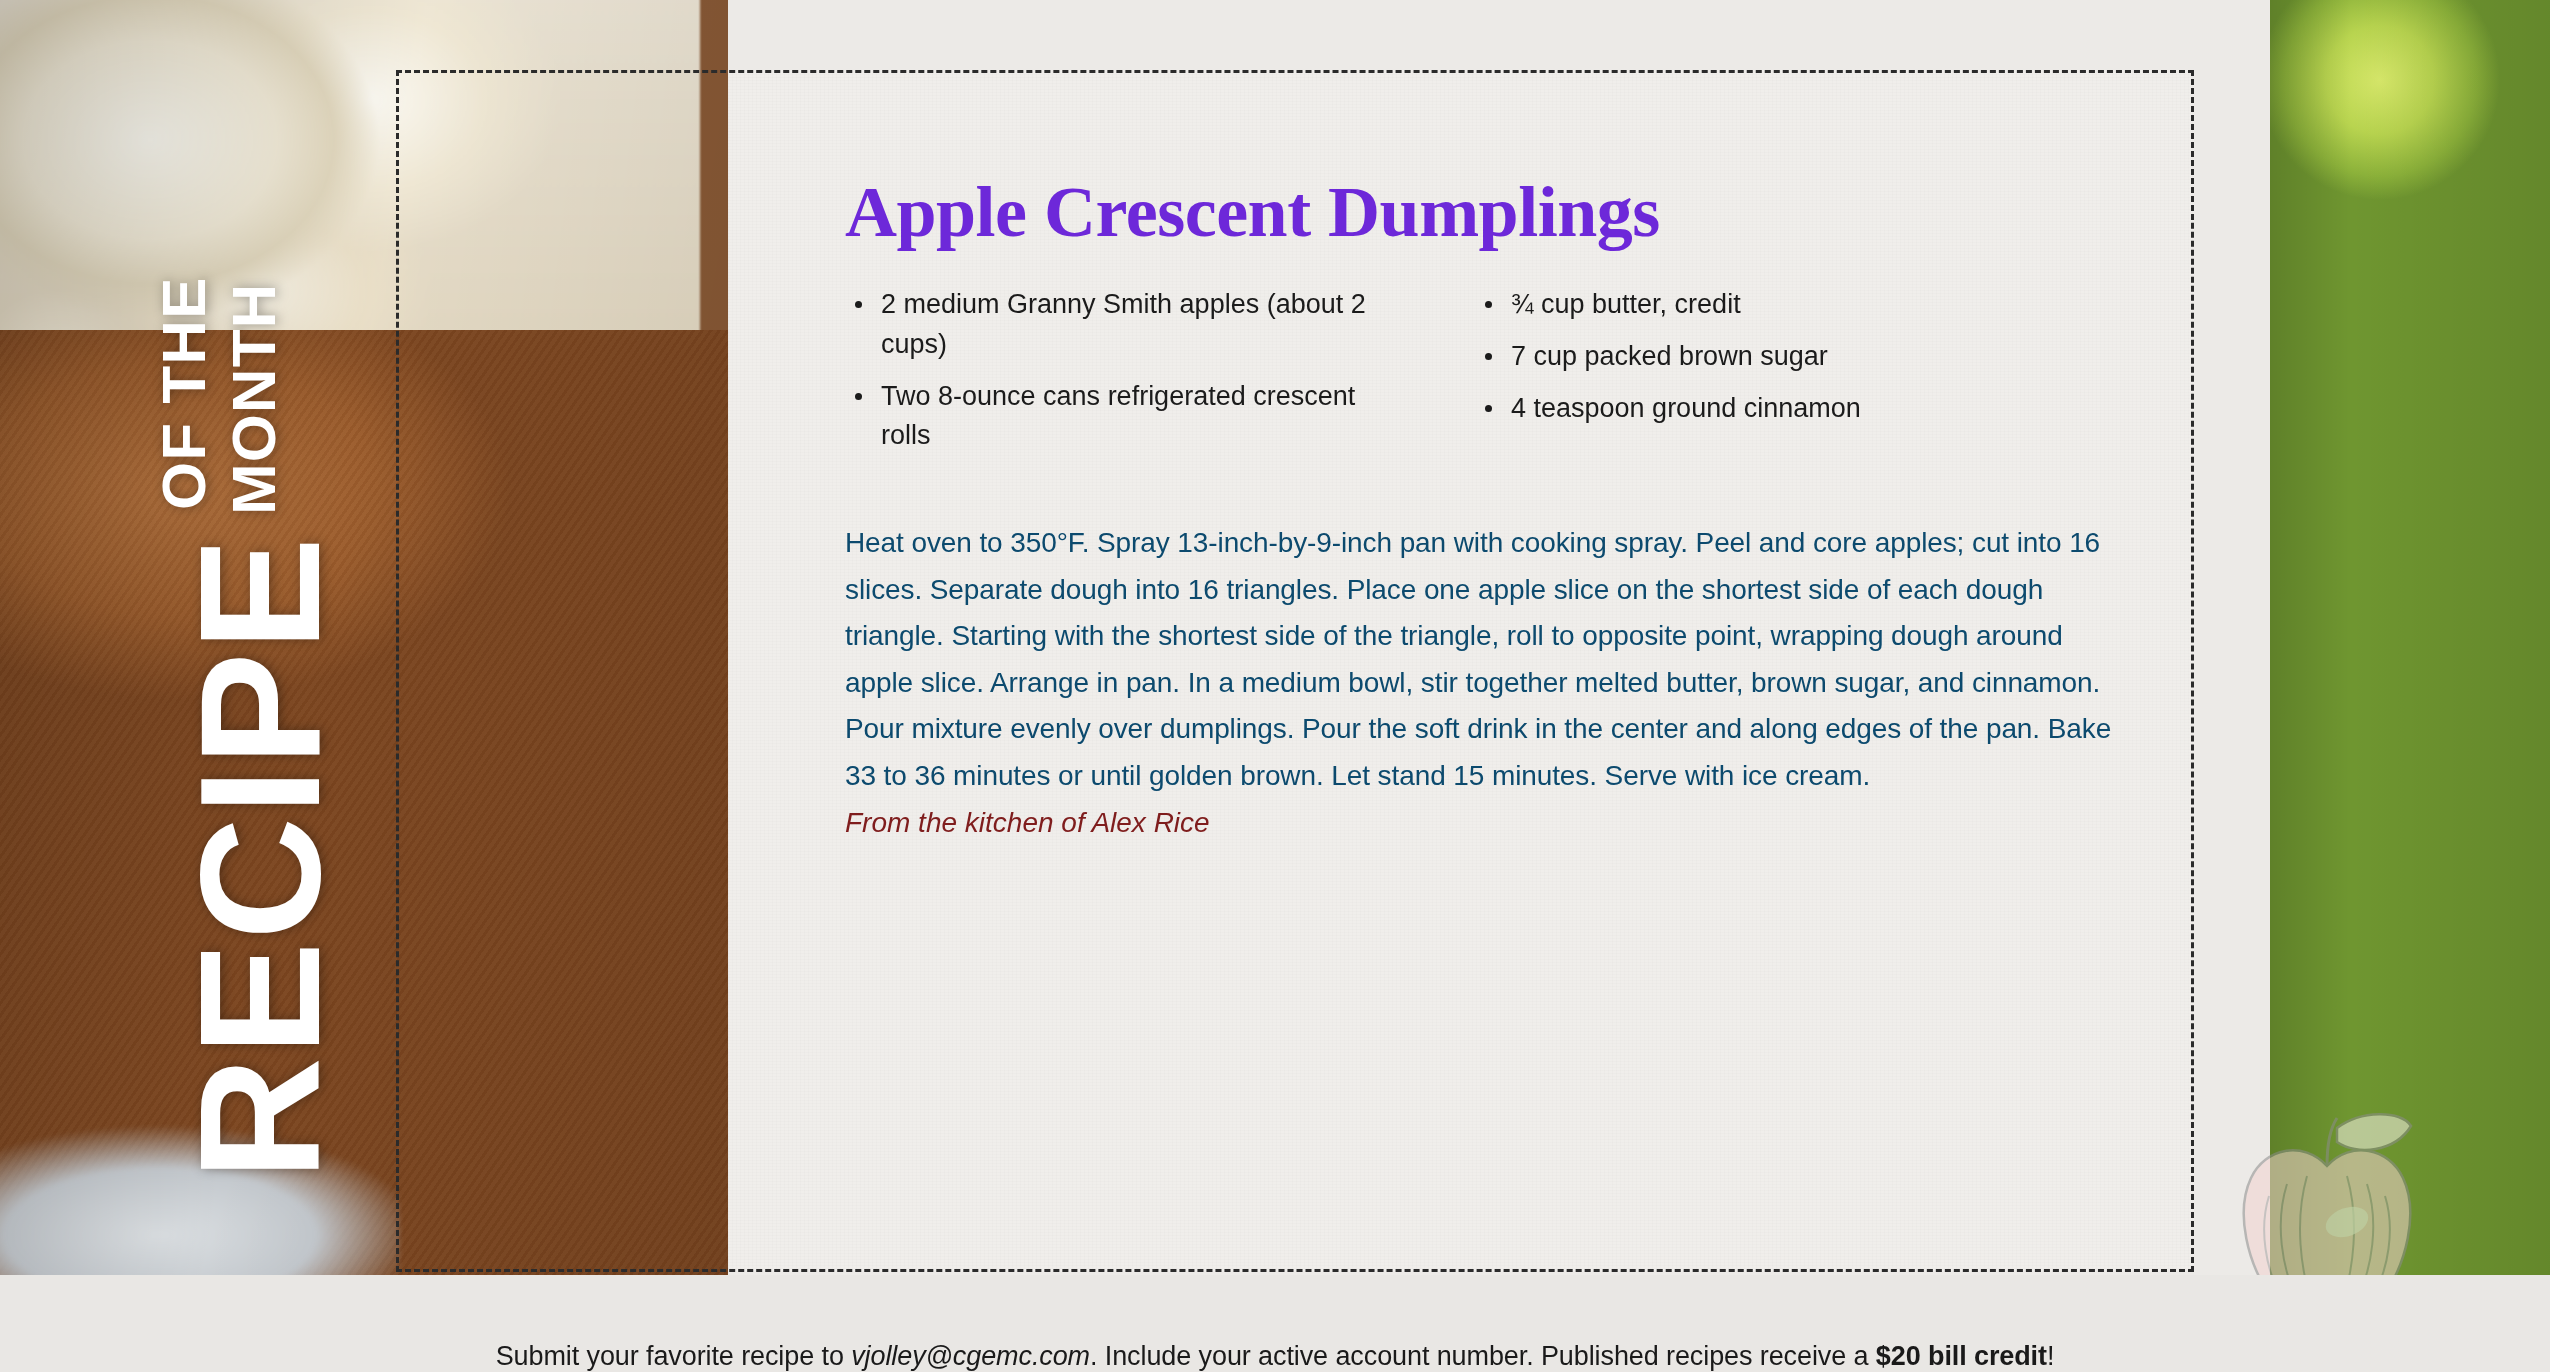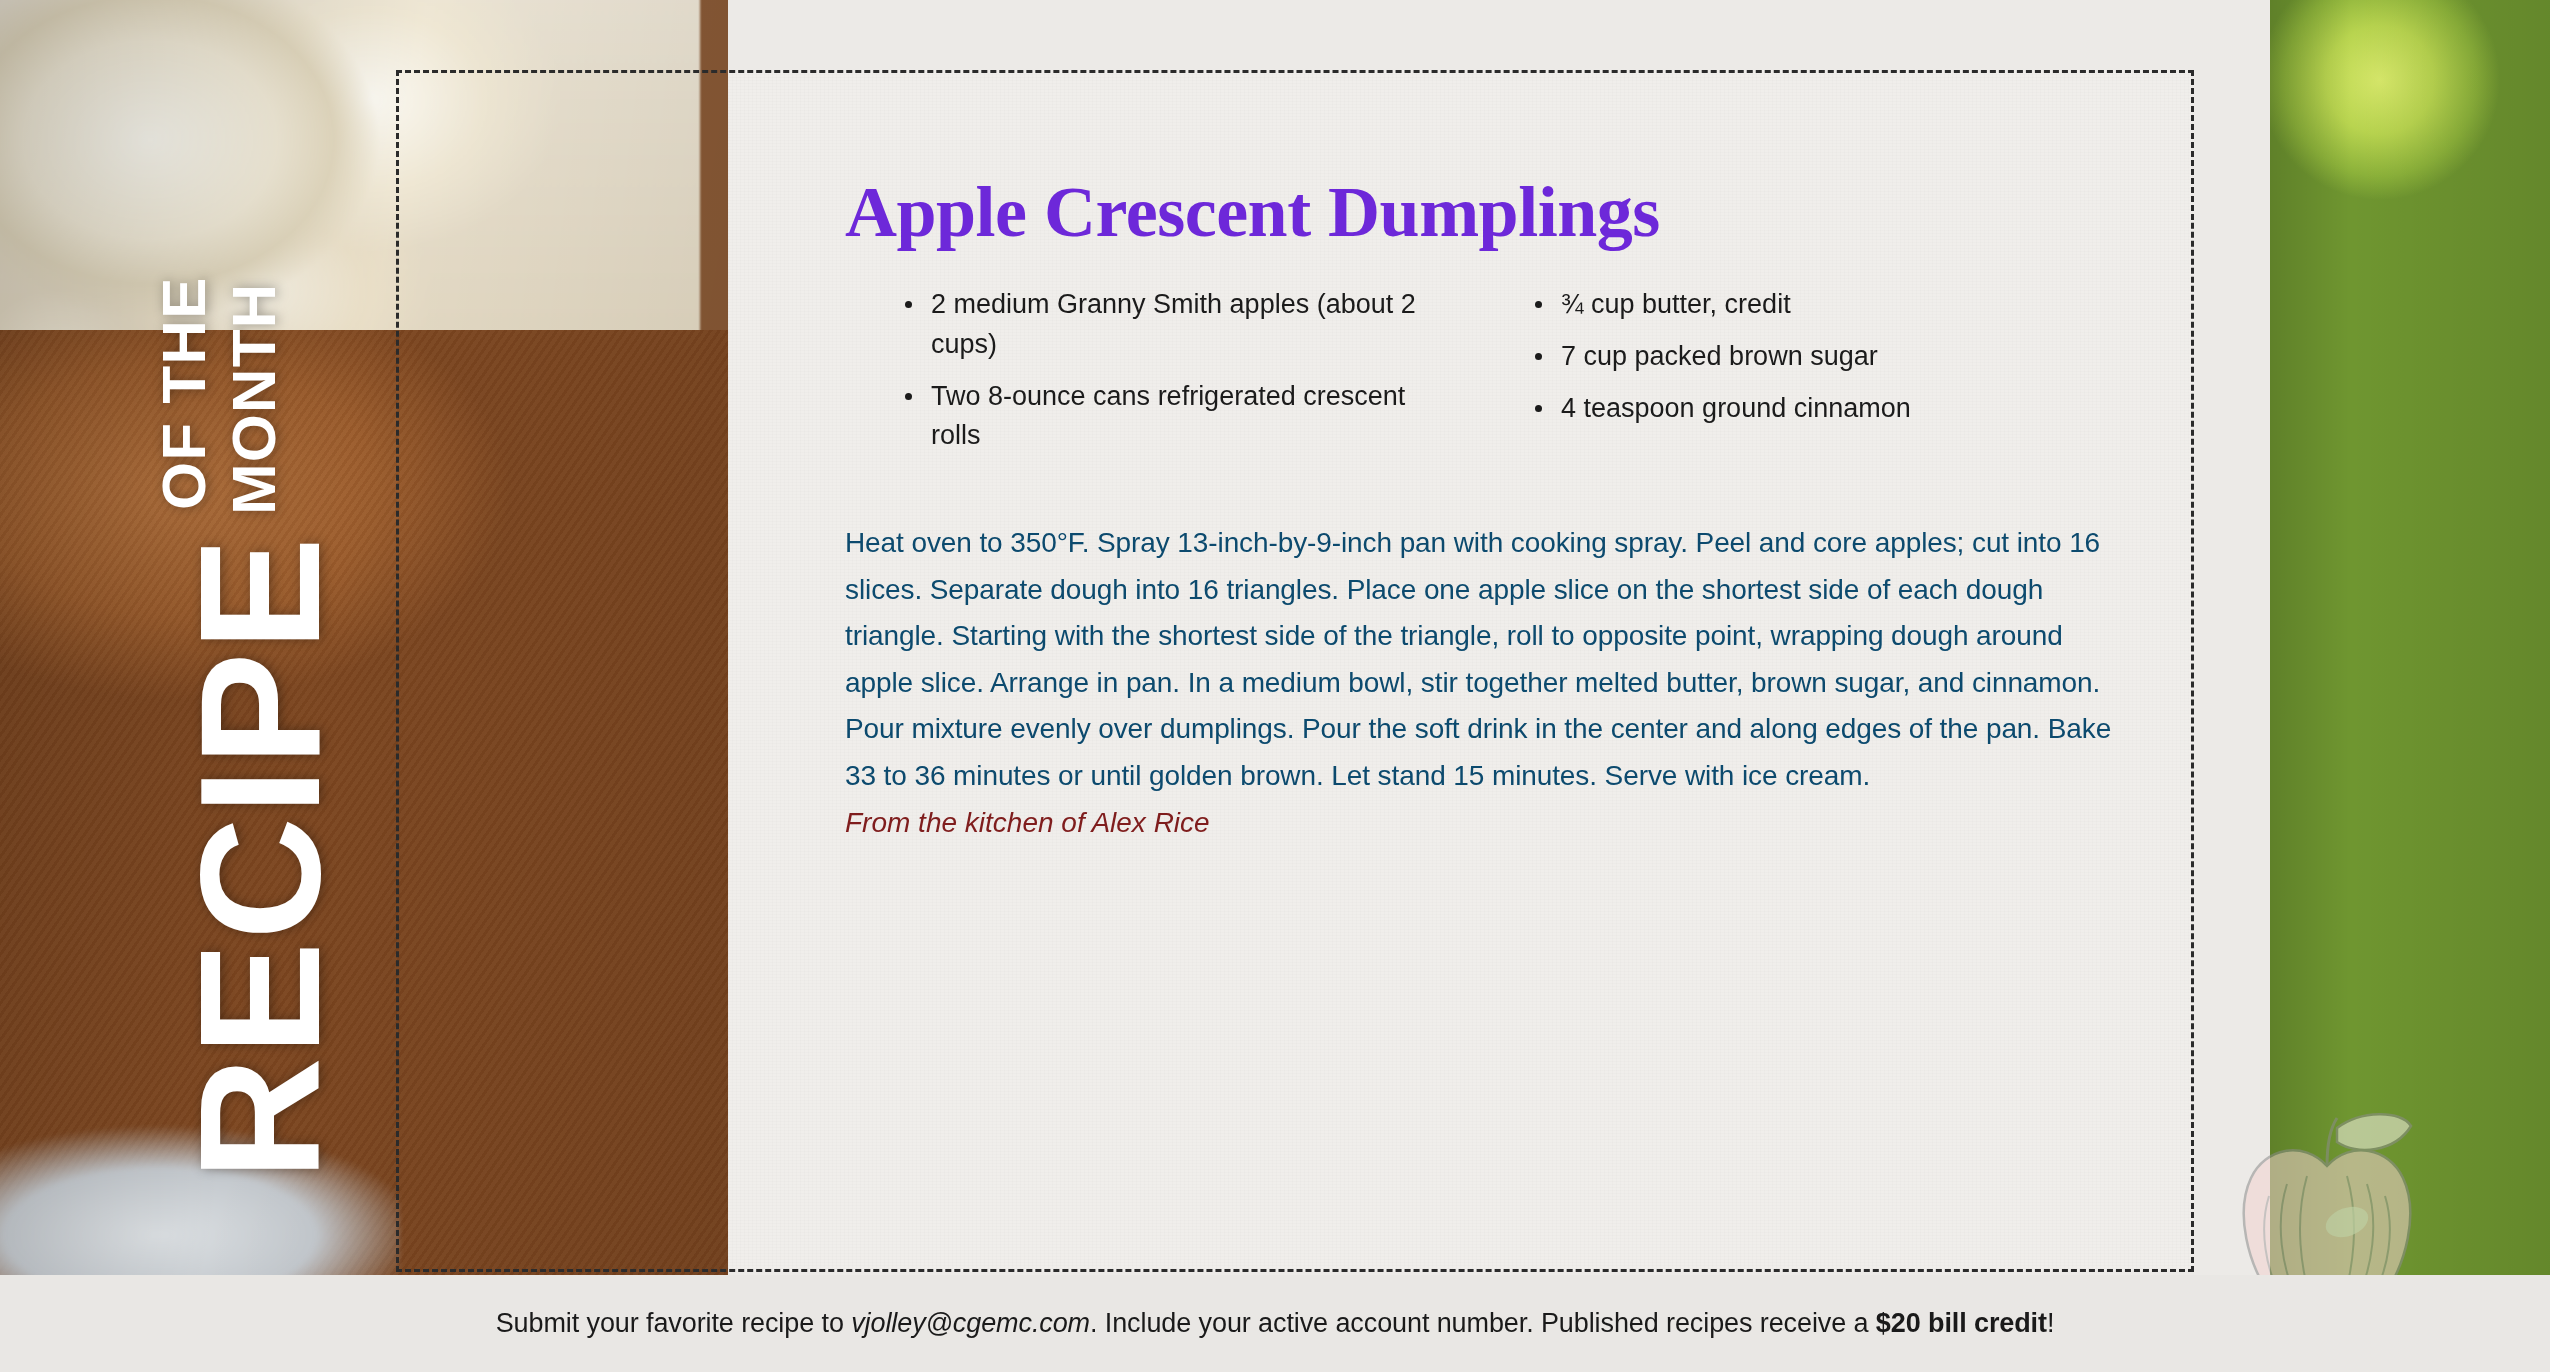--- a/index.html
+++ b/index.html
@@ -169,21 +169,20 @@
     line-height: 1.05;
     color: #6d28d9;
     margin: 0 0 34px 0;
     letter-spacing: -0.5px;
   }
 
   .ingredients {
     display: flex;
     gap: 70px;
     margin-bottom: 52px;
-    justify-content: center;
   }
   .ing-col { width: 560px; }
   .ing-list {
     list-style: none;
     margin: 0; padding: 0;
   }
   .ing-list li {
     position: relative;
     padding-left: 36px;
     font-size: 27px;
@@ -223,21 +222,21 @@
     pointer-events: none;
   }
 
   
   .footer {
     position: absolute;
     left: 0; bottom: 0;
     width: 2550px; height: 97px;
     background: #e9e7e4;
     display: flex;
-    align-items: center;
+    align-items: flex-end;
     justify-content: center;
   }
   .footer-text {
     font-size: 27px;
     color: #1a1a1a;
     letter-spacing: -0.1px;
   }
   .footer-text i { font-style: italic; }
   .footer-text b { font-weight: 700; }
 </style>

